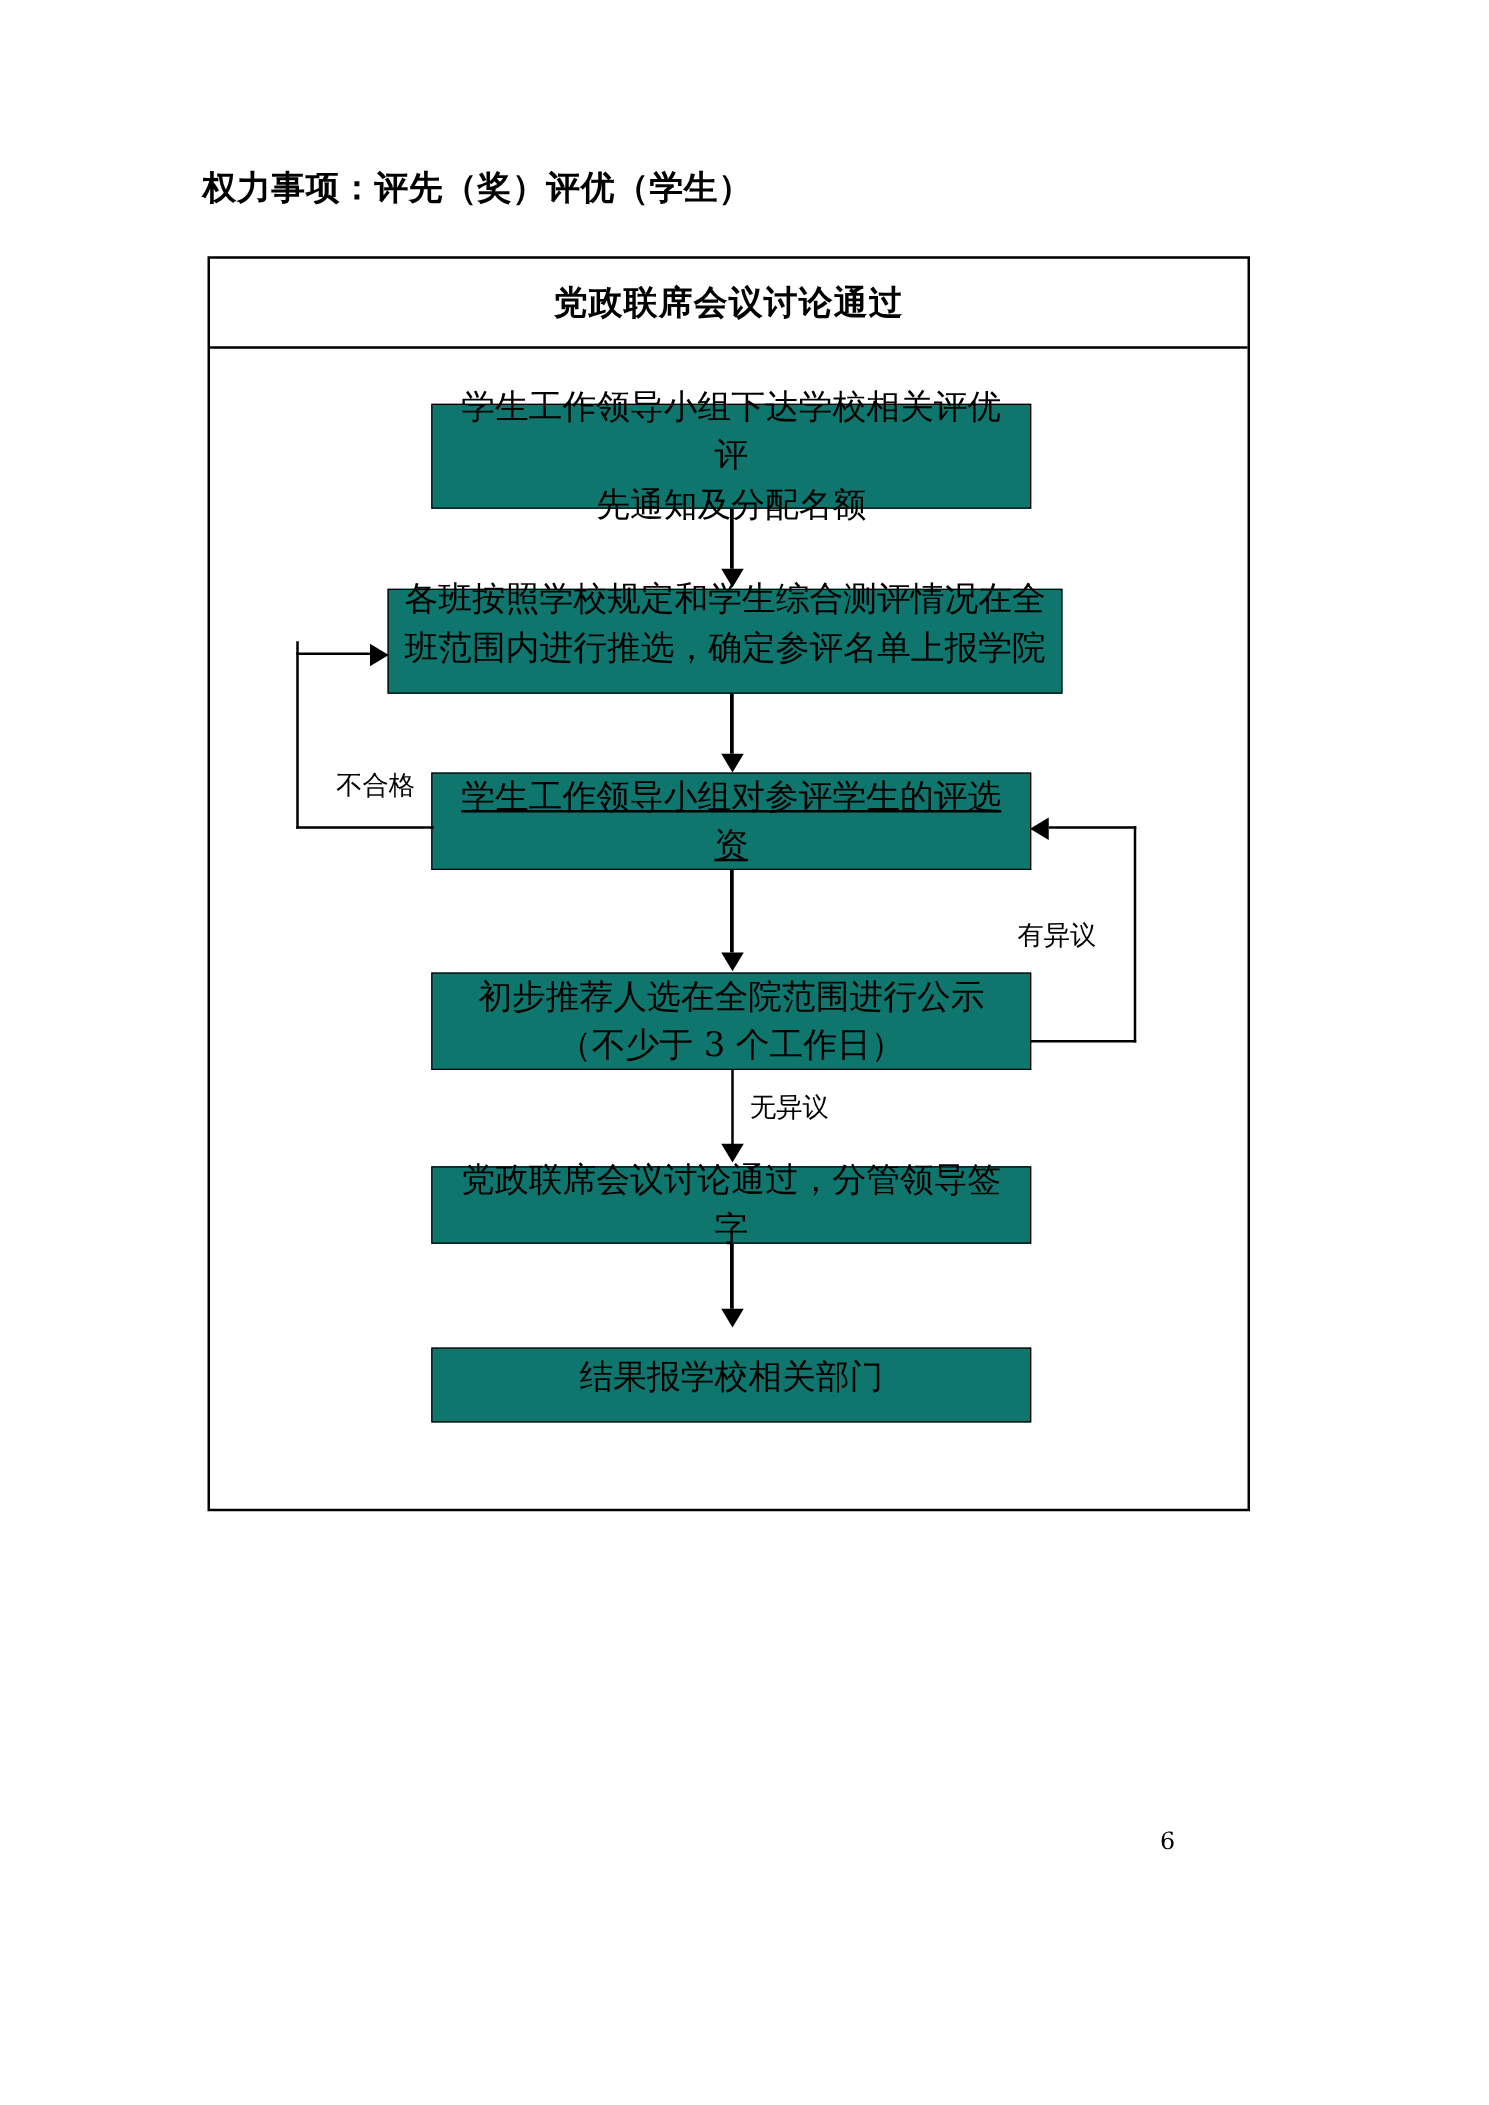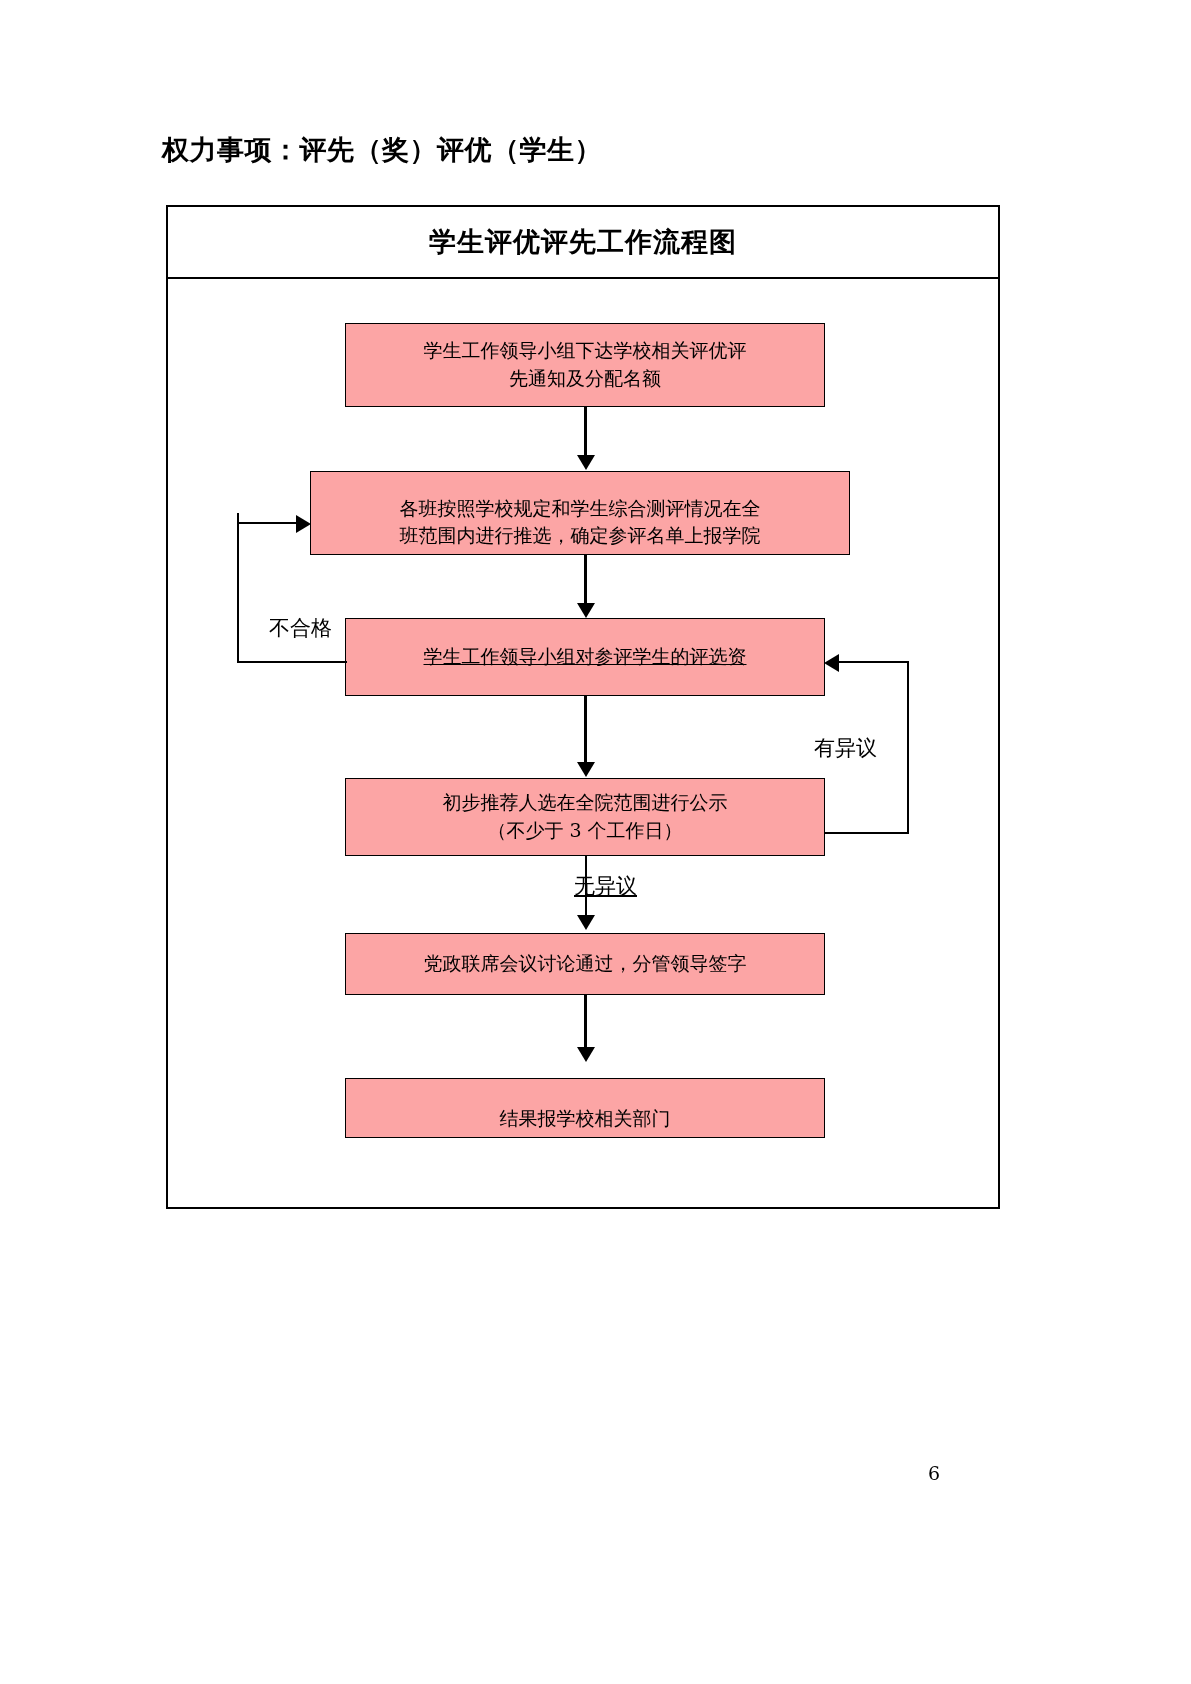--- a/index.html
+++ b/index.html
@@ -61,28 +61,28 @@
     font-weight: bold;
     letter-spacing: 1px;
     white-space: nowrap;
   }
 
   
   .node {
     position: absolute;
     border: 1.5px solid #000;
     box-sizing: border-box;
-    background: #fca5a5;
+    background: #0f766e;
     display: flex;
     align-items: center;
     justify-content: center;
     text-align: center;
-    font-size: 19px;
+    font-size: 27px;
     line-height: 1.45;
-    padding: 4px 10px;
+    padding: 16px 10px;
     font-family: "DejaVu Serif", "Liberation Serif", serif;
   }
   .node span { display: block; }
 
   #node-1 { left: 345px; top: 323px; width: 480px; height: 84px; }
   #node-2 { left: 310px; top: 471px; width: 540px; height: 84px; align-items: flex-end; }
   #node-3 { left: 345px; top: 618px; width: 480px; height: 78px; text-decoration: underline; }
   #node-4 { left: 345px; top: 778px; width: 480px; height: 78px; }
   #node-5 { left: 345px; top: 933px; width: 480px; height: 62px; }
   #node-6 { left: 345px; top: 1078px; width: 480px; height: 60px; align-items: flex-end; }
@@ -147,21 +147,21 @@
 </style>
 </head>
 <body>
 
 <div class="page">
 
   <div class="doc-title">权力事项：评先（奖）评优（学生）</div>
 
   <div class="frame">
     <div class="frame-header">
-      <div class="frame-header-text">学生评优评先工作流程图</div>
+      <div class="frame-header-text">党政联席会议讨论通过</div>
     </div>
   </div>
 
   <div class="node" id="node-1">
     <div>
       <span>学生工作领导小组下达学校相关评优评</span>
       <span>先通知及分配名额</span>
     </div>
   </div>
 
@@ -203,21 +203,21 @@
   </div>
 
   <div class="h-line-thin" style="left:824px; top:832px; width:85px;"></div>
   <div class="v-line-thin" style="left:907px; top:661px; height:173px;"></div>
   <div class="h-line-thin" style="left:839px; top:661px; width:70px;"></div>
   <div class="arrow-left" style="left:824px; top:654px;"></div>
   <div class="edge-label" style="left:814px; top:722px;margin-top:12px;">有异议</div>
 
   <div class="v-line-thin" style="left:585px; top:856px; height:62px;"></div>
   <div class="arrow-down" style="left:577px; top:915px;"></div>
-  <div class="edge-label" style="left:574px; top:872px;text-decoration:underline;">无异议</div>
+  <div class="edge-label" style="left:600px; top:872px;">无异议</div>
 
   <div class="node" id="node-5">
     <div>
       <span>党政联席会议讨论通过，分管领导签字</span>
     </div>
   </div>
 
   <div class="v-line" style="left:584px; top:995px; height:52px;"></div>
   <div class="arrow-down" style="left:577px; top:1047px;"></div>
 

